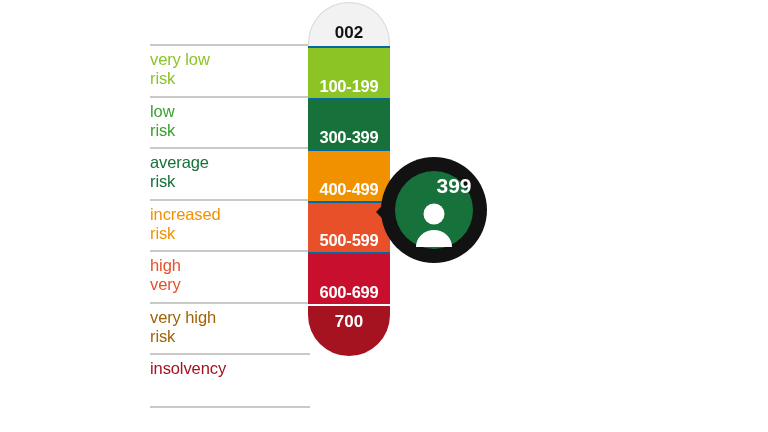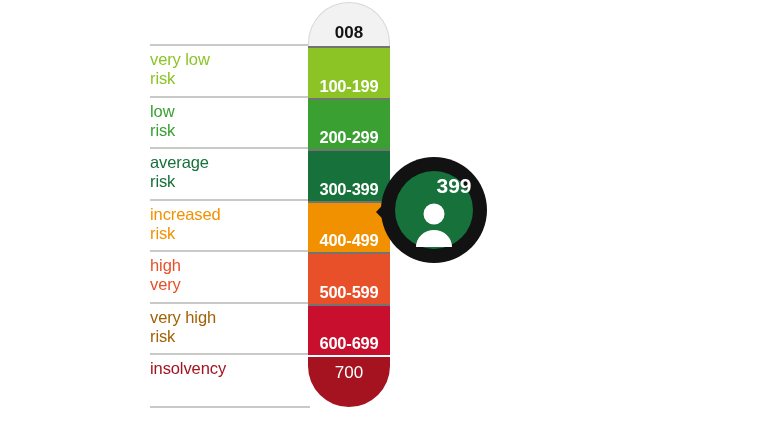--- a/index.html
+++ b/index.html
@@ -42,40 +42,40 @@
     position: relative;
   }
   .cap-top .val {
     position: absolute; left: 0; right: 0; bottom: 3px;
     text-align: center;
     font-size: 17px; font-weight: 700; color: #121212;
   }
   .band {
     height: 51.5px;
     position: relative;
-    border-top: 2px solid #737373;
+    border-top: 2px solid #0369a1;
     text-decoration: underline;
   }
   .band:first-of-type { border-top: none; }
   .band .val {
     position: absolute; left: 0; right: 0; bottom: 2px;
     text-align: center;
     font-size: 16.5px; font-weight: 700; color: #ffffff;
     letter-spacing: -0.2px;
   }
   .cap-bottom {
     height: 52px;
     border-top: 2px solid #ffffff;
     border-radius: 0 0 41px 41px;
     position: relative;
   }
   .cap-bottom .val {
     position: absolute; left: 0; right: 0; top: 6px;
     text-align: center;
-    font-size: 17px; font-weight: 400; color: #ffffff;
+    font-size: 17px; font-weight: 700; color: #ffffff;
   }
 
   
   #pin { position: absolute; left: 376px; top: 152px; width: 116px; height: 112px; }
   #pin svg { display:block; }
   #pin .score {
     position: absolute; left: 40px; top: 22px; width: 76px;
     text-align: center;
     font-size: 21px; font-weight: 700; color: #ffffff;
   }
@@ -114,27 +114,24 @@
 risk</div>
     </div>
     <div class="label-row last">
       <div class="ltext" style="color: rgb(165, 18, 32);">insolvency</div>
     </div>
   </div>
   <div id="labels-bottomline"></div>
 
   <div id="gauge">
     <div class="cap-top" style="background: rgb(242, 242, 242);">
-      <div class="val">008</div>
+      <div class="val">002</div>
     </div>
     <div class="band" style="background: rgb(140, 196, 38);">
       <div class="val">100-199</div>
-    </div>
-    <div class="band" style="background: rgb(58, 160, 50);">
-      <div class="val">200-299</div>
     </div>
     <div class="band" style="background: rgb(22, 113, 58);">
       <div class="val">300-399</div>
     </div>
     <div class="band" style="background: rgb(242, 145, 0);">
       <div class="val">400-499</div>
     </div>
     <div class="band" style="background: rgb(232, 80, 42);">
       <div class="val">500-599</div>
     </div>

